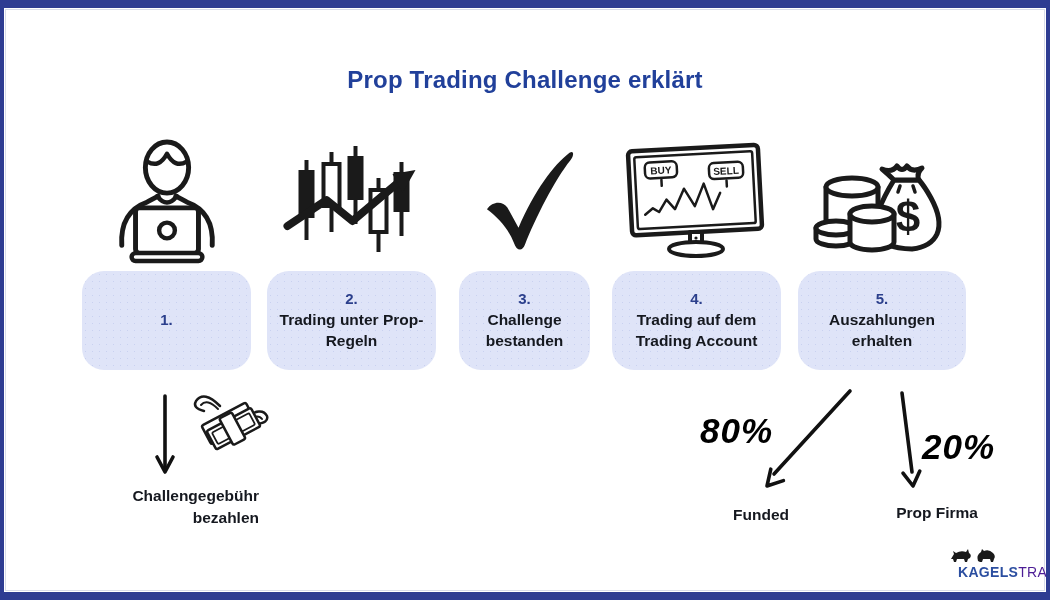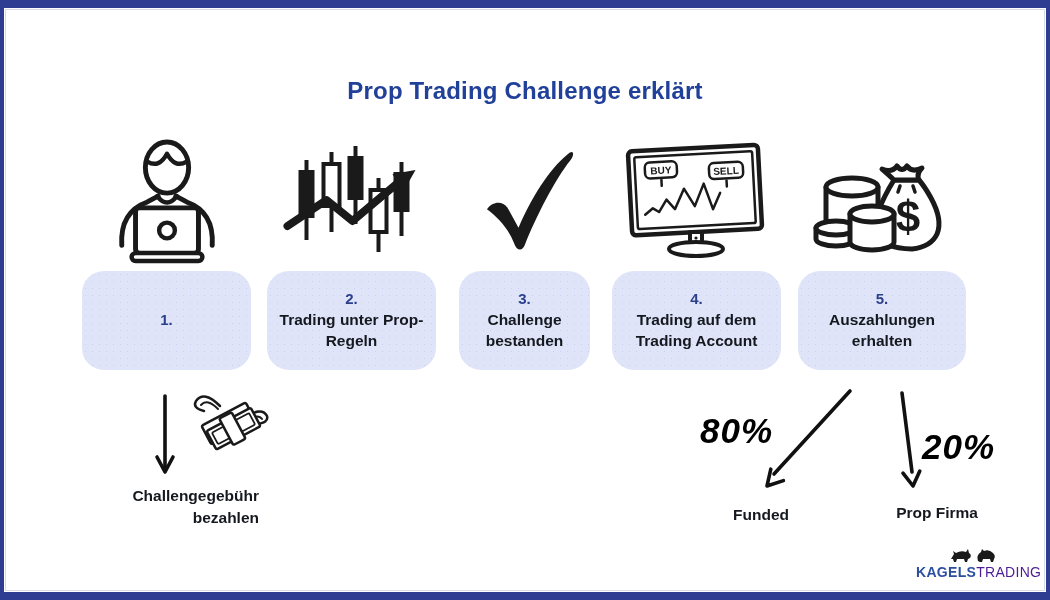--- a/index.html
+++ b/index.html
@@ -5,21 +5,21 @@
   html,body{margin:0;padding:0;background:#ffffff;}
   .canvas{
     position:relative;width:1050px;height:600px;background:#ffffff;
     box-sizing:border-box;overflow:hidden;
     border-top:8px solid #2e3c92;border-bottom:8px solid #2e3c92;
     border-left:4px solid #2e3c92;border-right:4px solid #2e3c92;
     font-family:"Liberation Sans", sans-serif;
   }
   .inner-frame{position:absolute;inset:1px;border:1px solid #d7dbe9;pointer-events:none;}
   .title{
-    position:absolute;top:58px;left:0;right:0;margin:11px;text-align:center;
+    position:absolute;top:58px;left:0;right:0;margin:0;text-align:center;
     font-size:24px;font-weight:bold;color:#21409a;letter-spacing:.2px;
   }
   .icon-slot{position:absolute;top:126px;height:132px;display:flex;align-items:center;justify-content:center;}
   .slot-1{left:78px;width:169px;}
   .slot-2{left:263px;width:169px;}
   .slot-3{left:455px;width:131px;}
   .slot-4{left:608px;width:169px;}
   .slot-5{left:794px;width:168px;}
   .step-box{
     position:absolute;top:263px;height:99px;box-sizing:border-box;
@@ -42,21 +42,21 @@
     position:absolute;font-size:35px;font-weight:bold;font-style:italic;
     color:#000000;letter-spacing:1px;
   }
   .pct-80{left:696px;top:403px;}
   .pct-20{left:918px;top:403px;margin-top:16px;}
   .trader-label{left:695px;width:90px;top:496px;}
   .firm-label{left:864px;width:110px;top:494px;}
   .logo{position:absolute;left:912px;top:538px;width:118px;}
   .logo-animals{display:block;margin-left:32px;}
   .logo-text{font-size:14px;letter-spacing:.3px;white-space:nowrap;}
-  .logo-primary{color:#2b4ea0;font-weight:bold;}
+  .logo-primary{color:#2b4ea0;font-weight:bold;margin-left:42px;}
   .logo-secondary{color:#4c1d95;font-weight:normal;}
   svg{display:block;}
 </style>
 </head>
 <body>
 
 <div class="canvas">
   <div class="inner-frame"></div>
 
   <h1 class="title">Prop Trading Challenge erklärt</h1>

